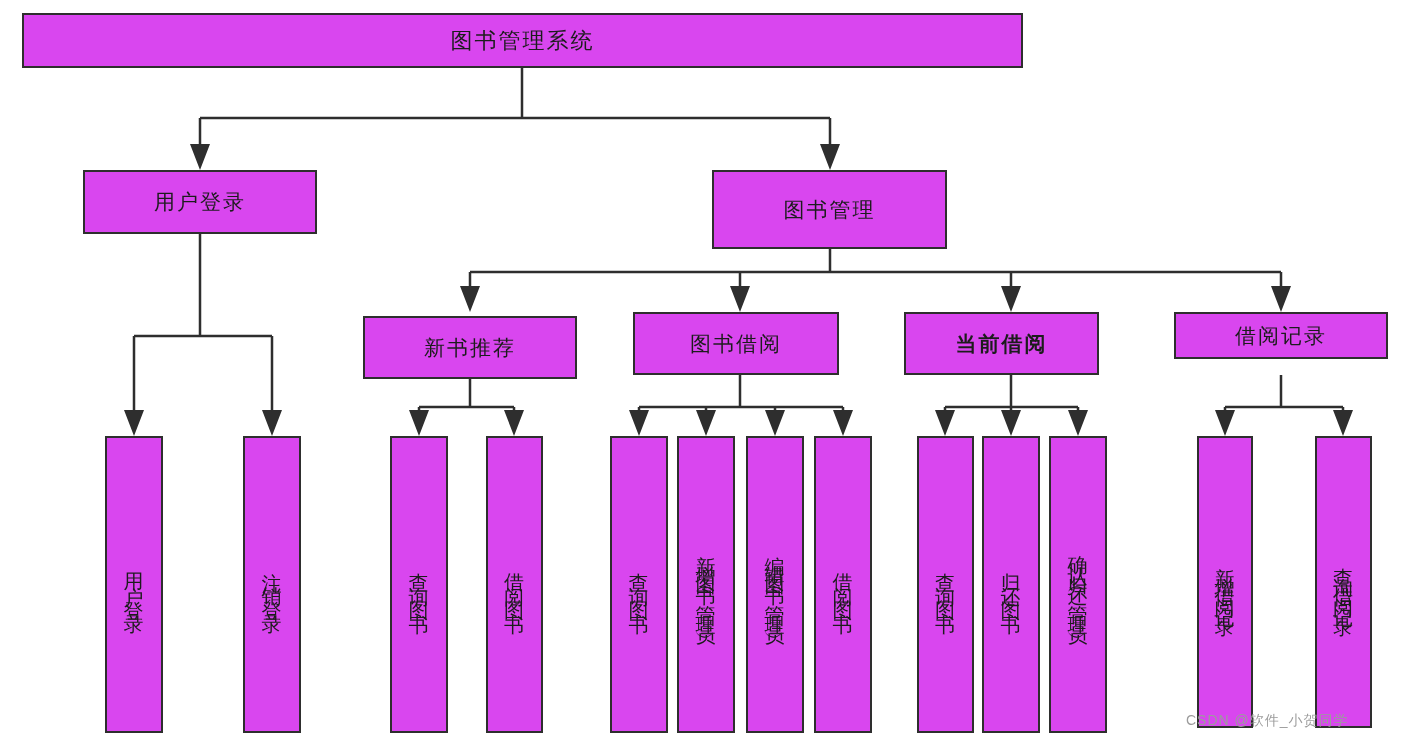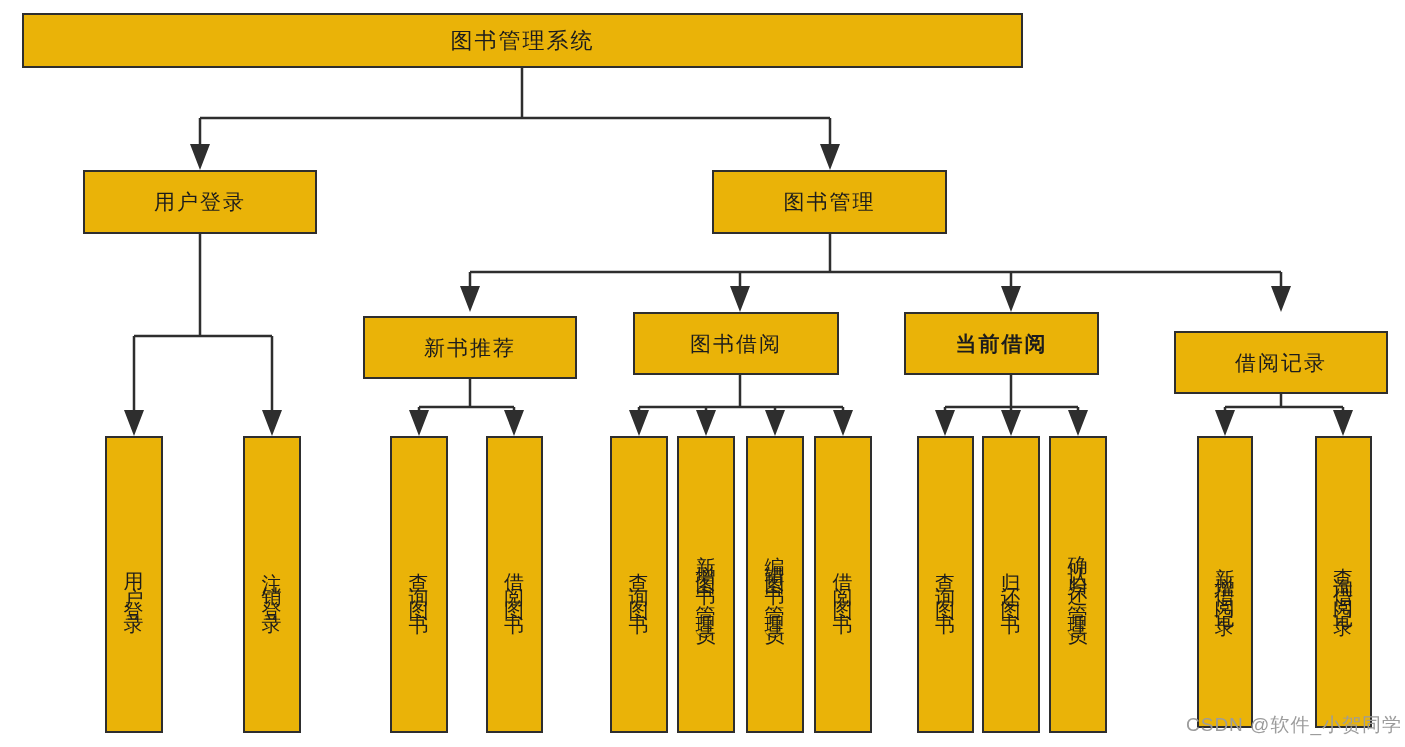--- a/index.html
+++ b/index.html
@@ -20,21 +20,21 @@
   }
   .connectors{
     position:absolute;
     left:0;top:0;
     width:1405px;height:747px;
     pointer-events:none;
   }
   .node{
     position:absolute;
     border:2.5px solid var(--line);
-    background:#eab308;
+    background:#d946ef;
     display:flex;
     align-items:center;
     justify-content:center;
     text-align:center;
   }
   .node--title span{
     font-size:22px;
     letter-spacing:2px;
     white-space:nowrap;
   }
@@ -51,21 +51,21 @@
     line-height:1.1;
     white-space:nowrap;
   }
   .leaf--long span{
     letter-spacing:10px;
   }
   .watermark{
     position:absolute;
     left:1186px;
     top:712px;
-    font-size:19px;
+    font-size:14px;
     letter-spacing:1px;
     color:var(--wm);
     white-space:nowrap;
   }
 </style>
 </head>
 <body>
 
 <div class="canvas">
 
@@ -89,34 +89,34 @@
              M1215 410 L1235 410 L1225 436 Z M1333 410 L1353 410 L1343 436 Z"></path>
   </svg>
 
   <div class="node node--title" style="left:22px;top:13px;width:1001px;height:55px;">
     <span>图书管理系统</span>
   </div>
 
   <div class="node node--header" style="left:83px;top:170px;width:234px;height:64px;">
     <span>用户登录</span>
   </div>
-  <div class="node node--header" style="left:712px;top:170px;width:235px;height:64px;">
+  <div class="node node--header" style="left:712px;top:170px;width:235px;height:79px;">
     <span>图书管理</span>
   </div>
 
   <div class="node node--header" style="left:363px;top:316px;width:214px;height:63px;">
     <span>新书推荐</span>
   </div>
   <div class="node node--header" style="left:633px;top:312px;width:206px;height:63px;">
     <span>图书借阅</span>
   </div>
   <div class="node node--header" style="left:904px;top:312px;width:195px;height:63px;font-weight:bold;">
     <span>当前借阅</span>
   </div>
-  <div class="node node--header" style="left:1174px;top:312px;width:214px;height:63px;margin-top:19px;">
+  <div class="node node--header" style="left:1174px;top:312px;width:214px;height:47px;">
     <span>借阅记录</span>
   </div>
 
   <div class="node leaf" style="left:105px;top:436px;width:58px;height:297px;">
     <span>用户登录</span>
   </div>
   <div class="node leaf" style="left:243px;top:436px;width:58px;height:297px;">
     <span>注销登录</span>
   </div>
 

